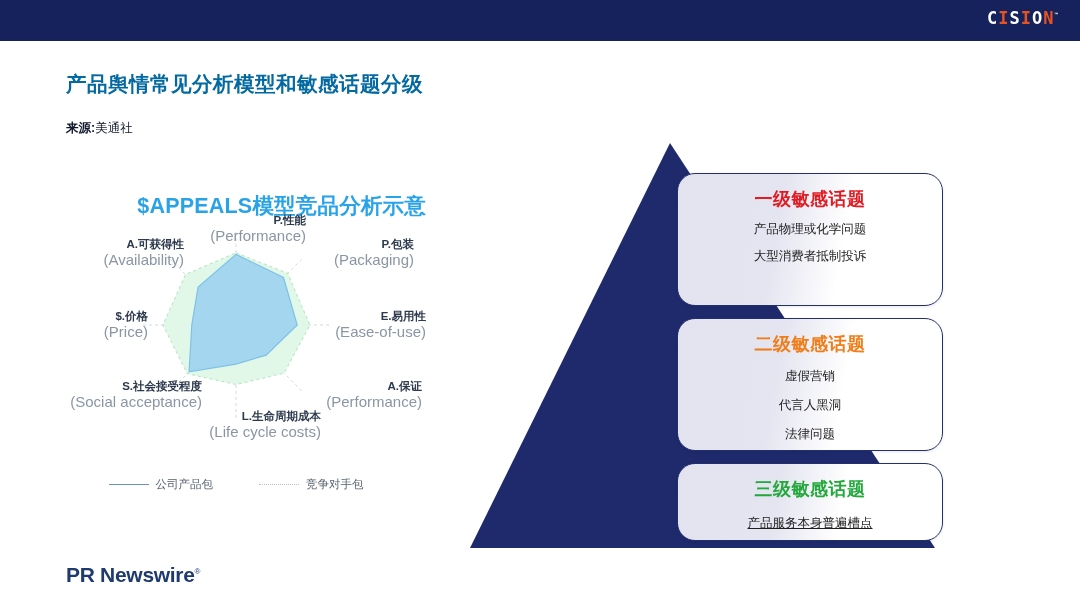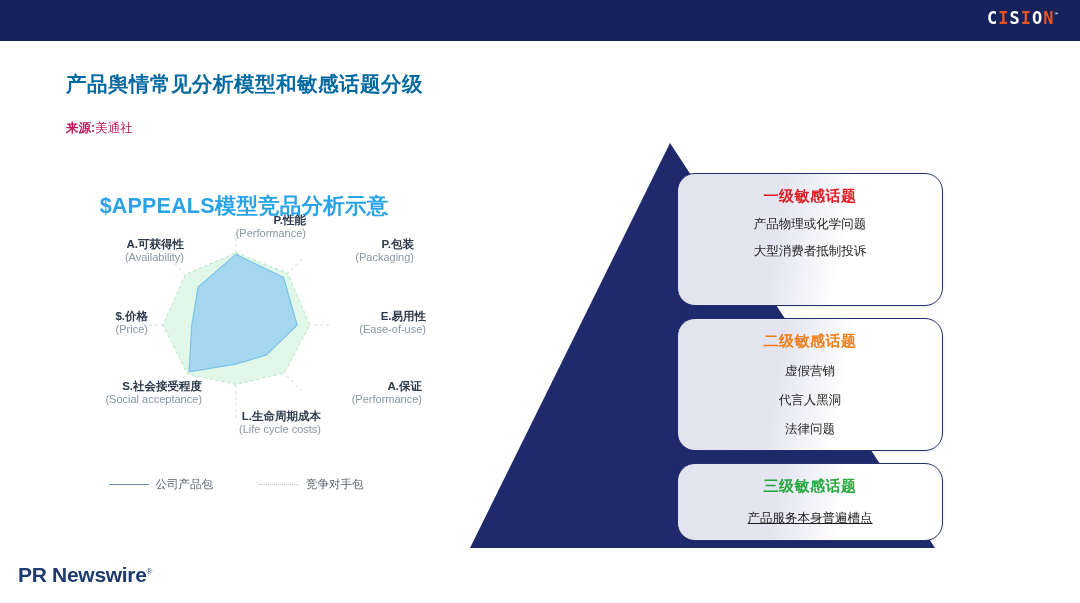--- a/index.html
+++ b/index.html
@@ -39,34 +39,34 @@
 
   
   .title {
     position: absolute; left: 66px; top: 70px;
     font-size: 20.5px; font-weight: bold;
     color: #0369a1; letter-spacing: 0.5px;
     white-space: nowrap;
   }
   .source {
     position: absolute; left: 66px; top: 120px;
-    font-size: 12.5px; color: #be185d;
+    font-size: 12.5px; color: #0f172a;
     white-space: nowrap;
   }
   .source .lbl { font-weight: bold; }
 
   
   .radar-panel {
     position: absolute; left: 46px; top: 165px;
     width: 380px; height: 360px;
     background: #ffffff;
   }
   .radar-title {
-    position: absolute; left: 8px; top: 26px; width: 380px;
-    text-align: center;
+    position: absolute; left: 0; top: 26px; width: 380px;
+    text-align: right;
     font-size: 21.5px; font-weight: bold;
     color: #29a3e8;
     letter-spacing: 0.2px;
     white-space: nowrap;
   }
   .radar-svg-wrap {
     position: absolute; left: 0; top: 55px;
     width: 380px; height: 250px;
   }
   .axis-label {
@@ -74,21 +74,21 @@
     text-align: right;
     line-height: 1.15;
     white-space: nowrap;
   }
   .axis-label .cn {
     display: block;
     font-size: 11.5px; font-weight: bold; color: #2d3a4d;
   }
   .axis-label .en {
     display: block;
-    font-size: 11px; color: #8a96a5;
+    font-size: 15px; color: #8a96a5;
   }
 
   .legend {
     position: absolute; left: 0; top: 312px;
     width: 380px;
     display: flex; justify-content: center;
     gap: 46px; align-items: center;
   }
   .legend-item { display: flex; align-items: center; gap: 7px; text-align: center; }
   .legend-line-solid {
@@ -112,21 +112,21 @@
     position: absolute;
     border: 1.6px solid #24306e;
     border-radius: 18px;
     background: linear-gradient(100deg, #e2e3ef 0%, #e4e5f0 38%, #ffffff 62%, #ffffff 100%);
     box-shadow: 0 1px 3px rgba(20,30,80,0.10);
     display: flex; flex-direction: column;
     align-items: center;
     overflow: hidden;
   }
   .tier-title {
-    font-size: 15px; font-weight: bold;
+    font-size: 18px; font-weight: bold;
     letter-spacing: 0.5px;
     white-space: nowrap;
   }
   .tier-item {
     font-size: 12.5px; color: #1e1e1e;
     white-space: nowrap;
   }
 
   #tier-card-1 { left: 222px; top: 38px;  width: 266px; height: 133px; padding-top: 13px; }
   #tier-card-2 { left: 222px; top: 183px; width: 266px; height: 133px; padding-top: 13px; }
@@ -250,15 +250,15 @@
       <div class="tier-item">代言人黑洞</div>
       <div class="tier-item">法律问题</div>
     </div>
 
     <div class="tier-card" id="tier-card-3">
       <div class="tier-title" style="color: rgb(35, 168, 60);">三级敏感话题</div>
       <div class="tier-item">产品服务本身普遍槽点</div>
     </div>
   </div>
 
-  <div class="footer-logo" style="color: rgb(30, 58, 110);"><span>PR Newswire</span><span class="reg">®</span></div>
+  <div class="footer-logo" style="color: rgb(30, 58, 110); margin-left: 48px;"><span>PR Newswire</span><span class="reg">®</span></div>
 
 </div>
 
 </body></html>

